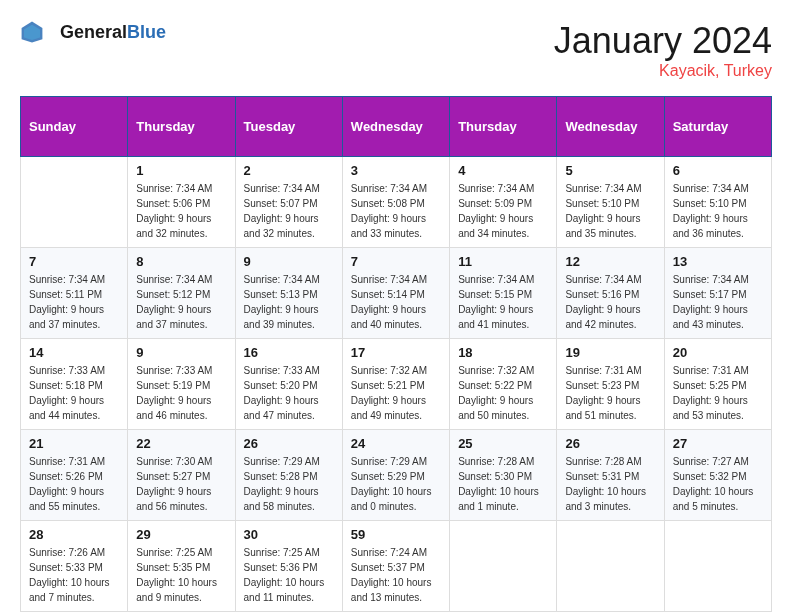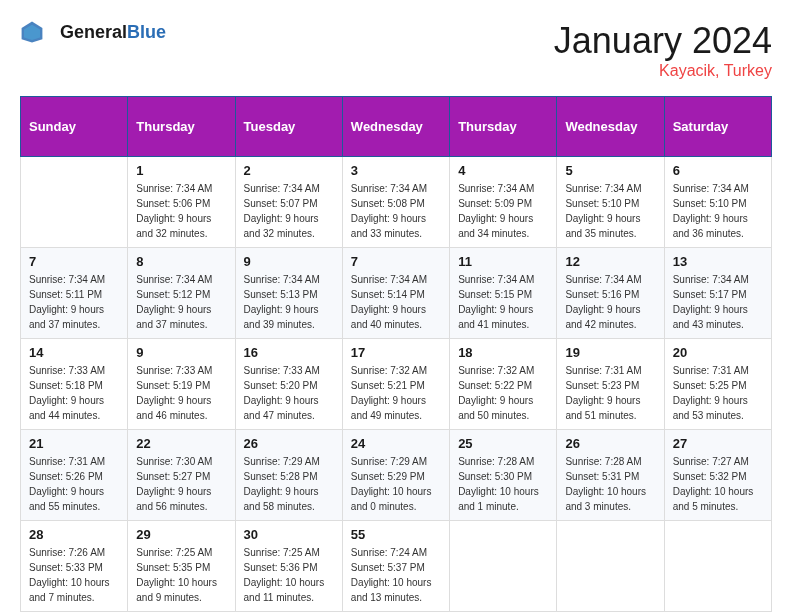--- a/index.html
+++ b/index.html
@@ -251,21 +251,21 @@
         </td>
         <td>
           <span class="day-number">29</span>
           <div class="day-info">Sunrise: 7:25 AM<br>Sunset: 5:35 PM<br>Daylight: 10 hours and 9 minutes.</div>
         </td>
         <td>
           <span class="day-number">30</span>
           <div class="day-info">Sunrise: 7:25 AM<br>Sunset: 5:36 PM<br>Daylight: 10 hours and 11 minutes.</div>
         </td>
         <td>
-          <span class="day-number">55</span>
+          <span class="day-number">59</span>
           <div class="day-info">Sunrise: 7:24 AM<br>Sunset: 5:37 PM<br>Daylight: 10 hours and 13 minutes.</div>
         </td>
         <td class="empty-cell"></td>
         <td class="empty-cell"></td>
         <td class="empty-cell"></td>
       </tr>
     </tbody>
 </table>
 
 </body></html>

